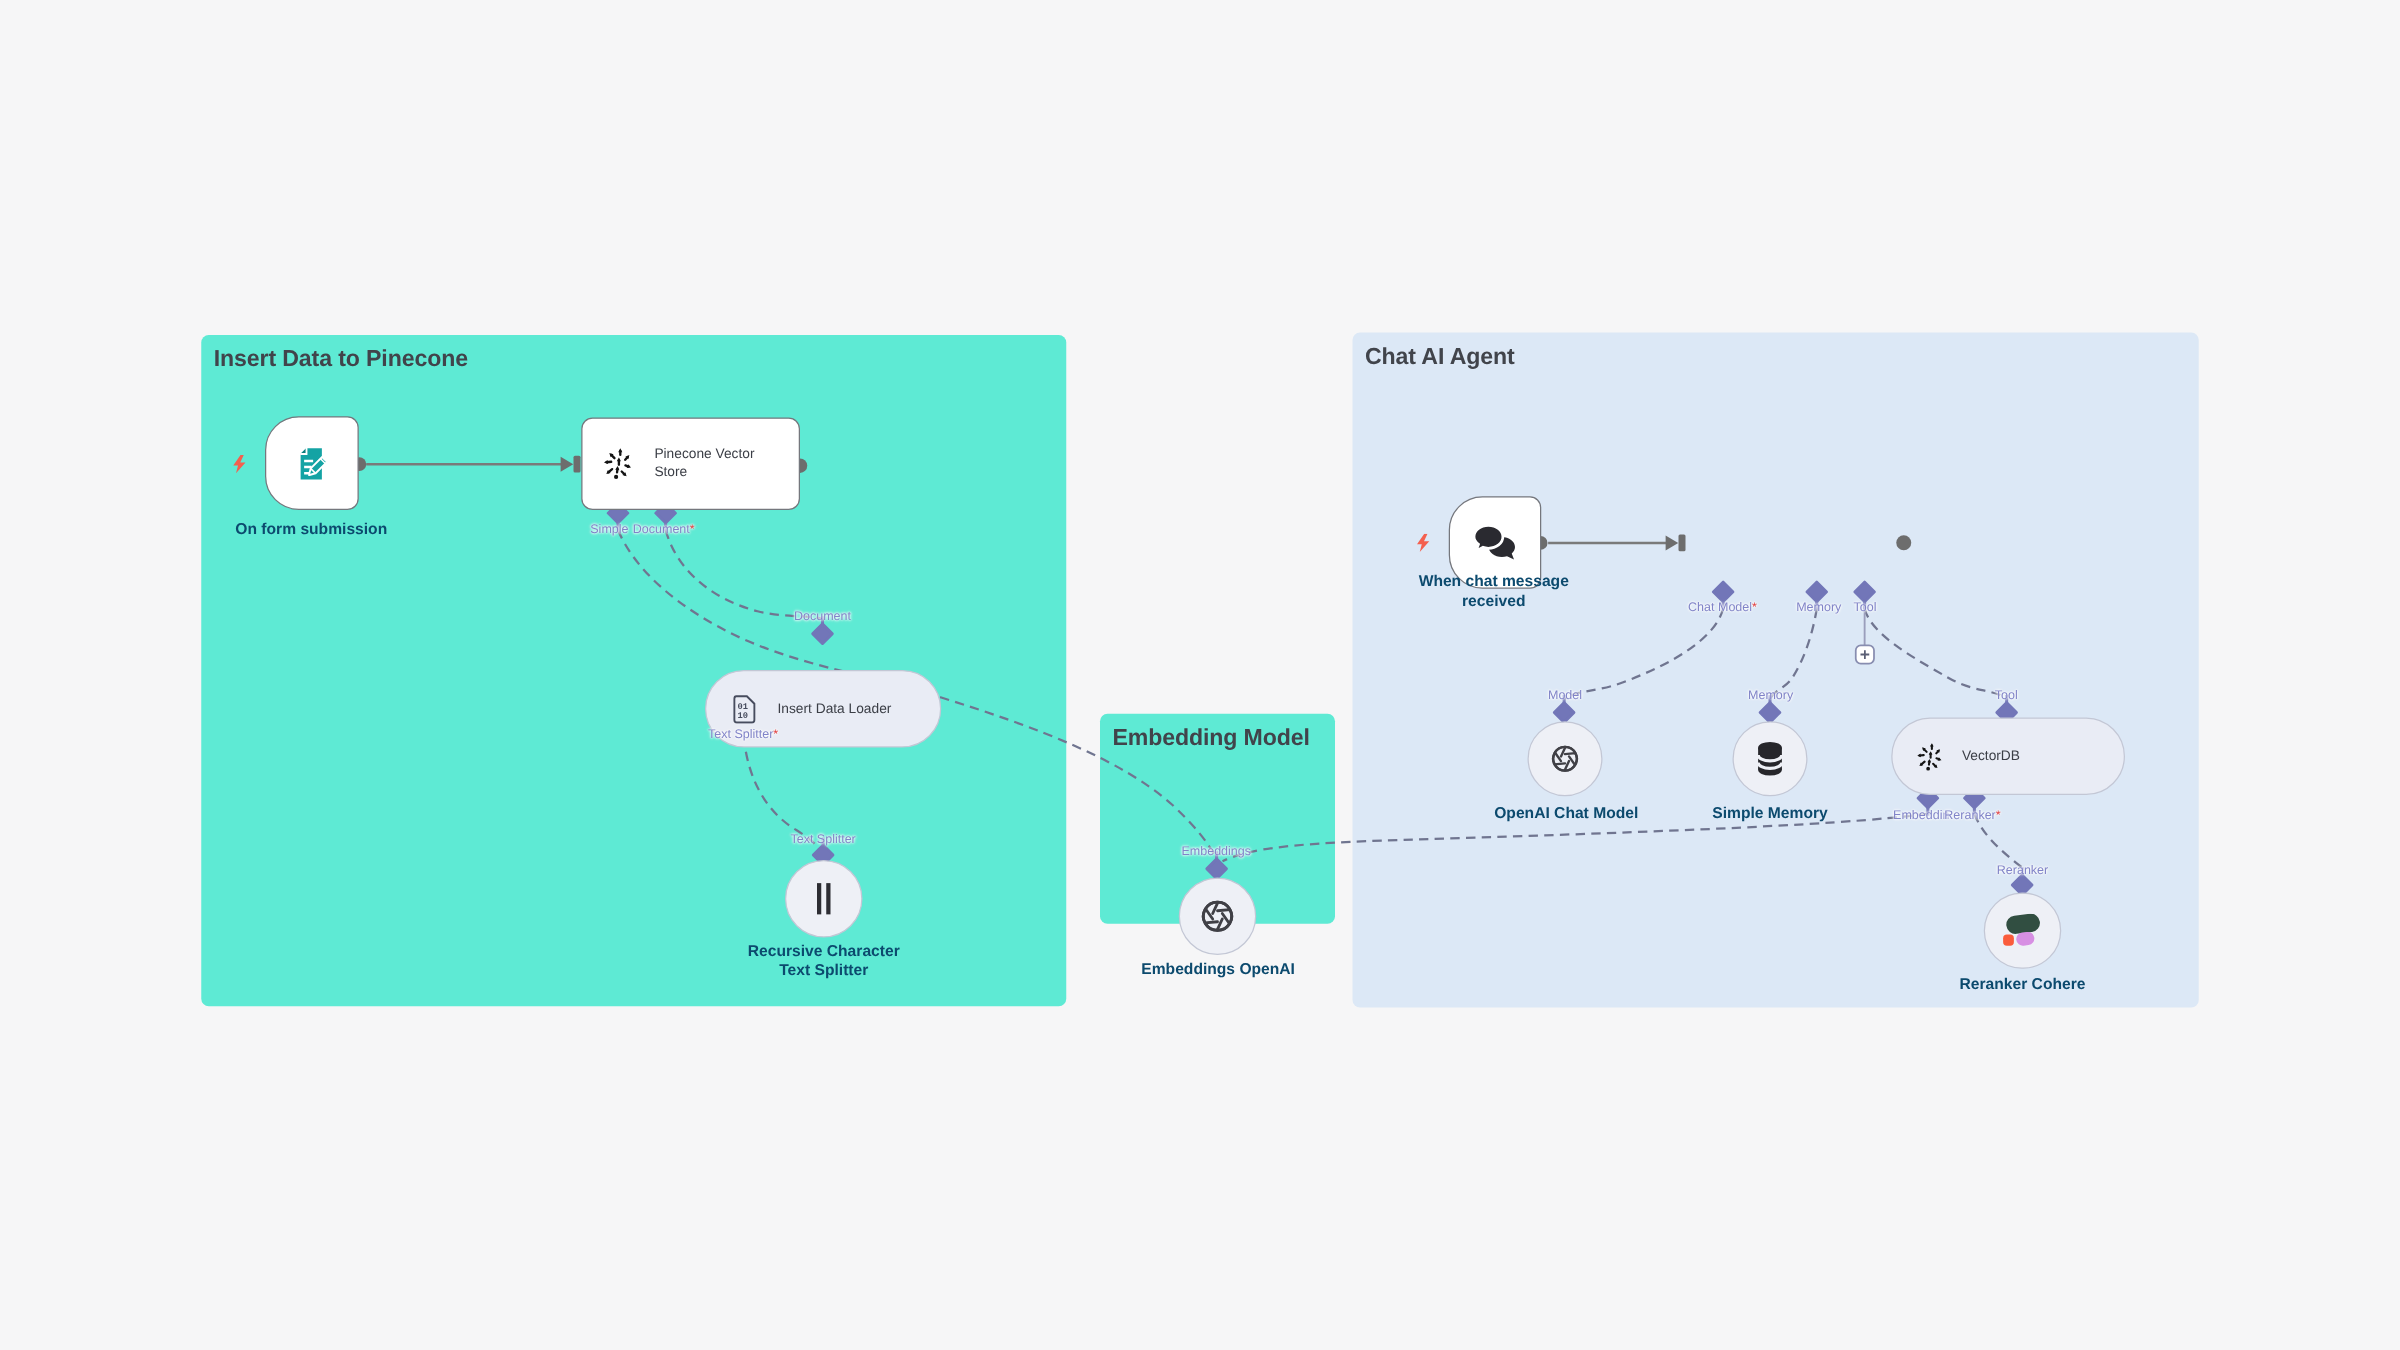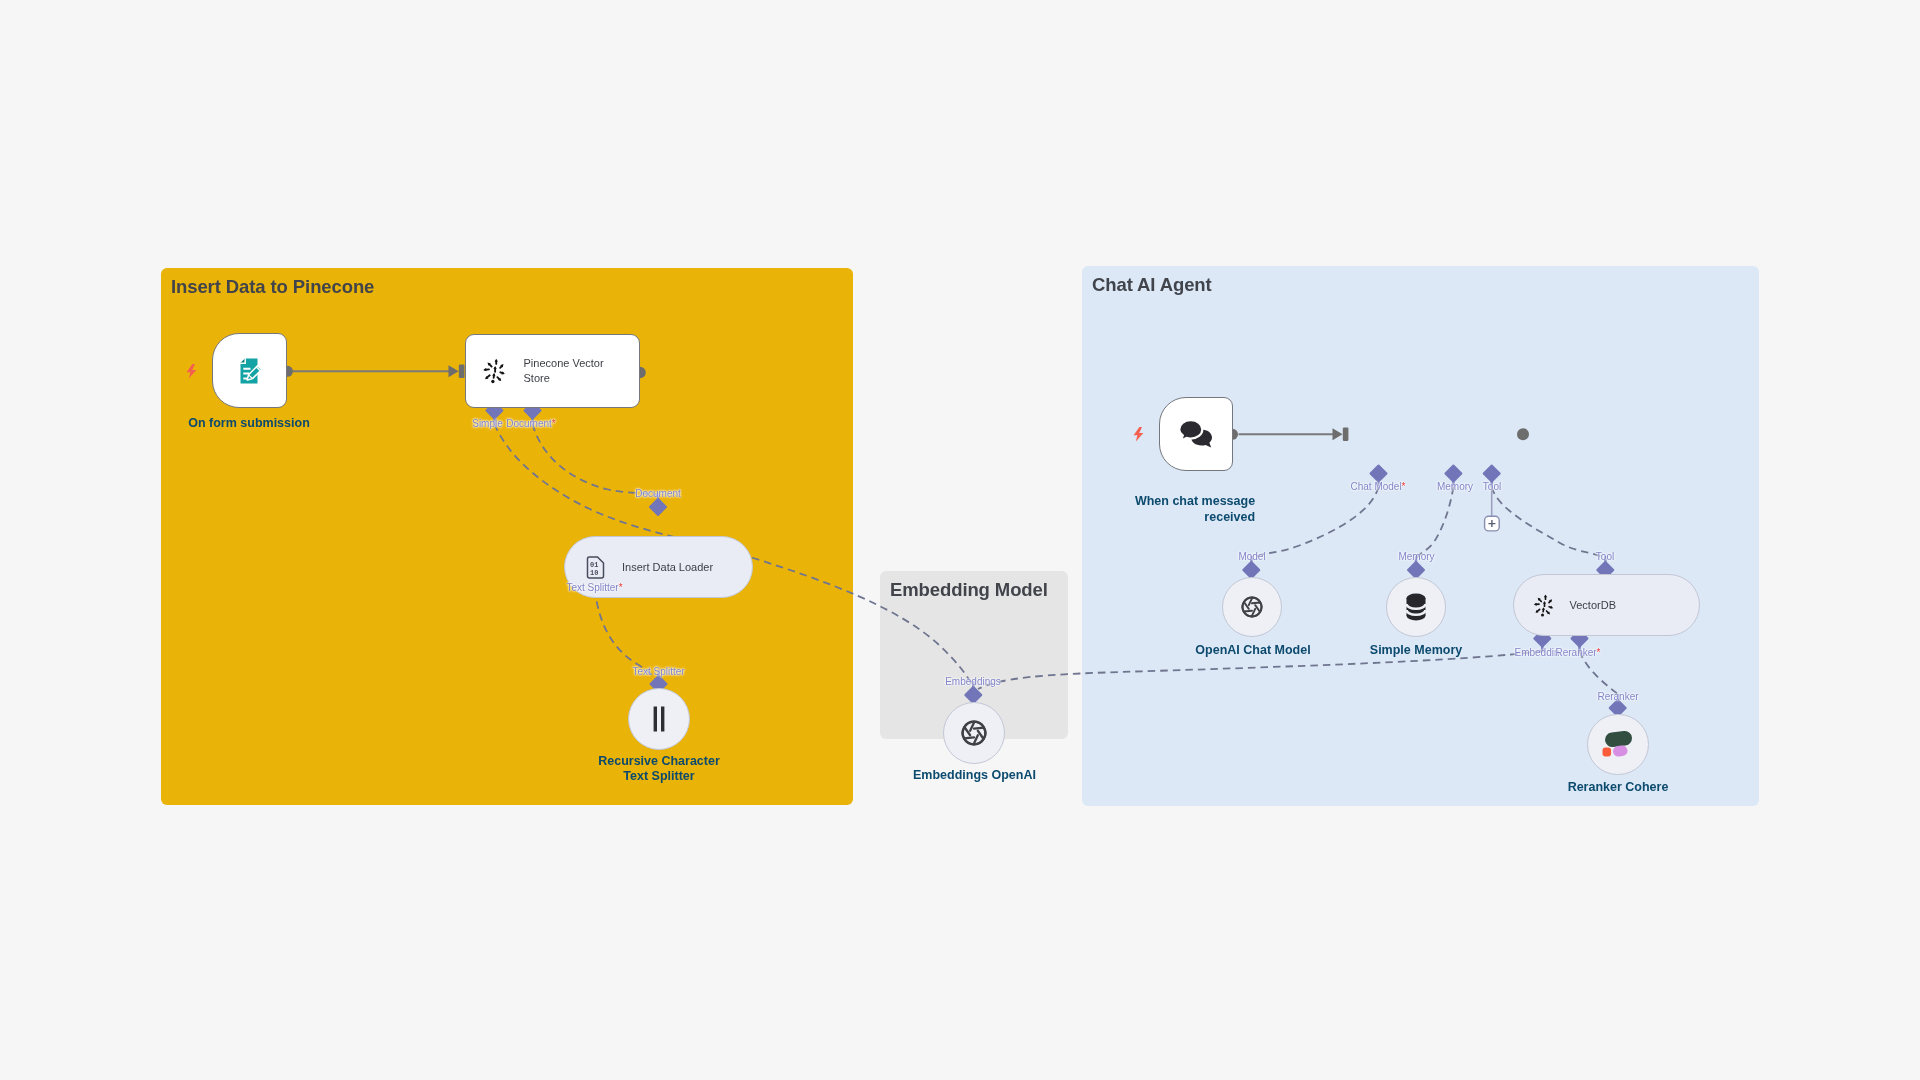--- a/index.html
+++ b/index.html
@@ -21,24 +21,24 @@
   line-height:15.7px;transform:translateX(-50%);white-space:pre;}
 .plabel{position:absolute;font-size:10px;font-weight:400;color:#8184c8;text-align:center;
   transform:translateX(-50%);white-space:pre;line-height:11px;
   text-shadow:0 0 2px rgba(255,255,255,.95),0 0 2px rgba(255,255,255,.95),0 0 3px rgba(255,255,255,.9);}
 .star{color:#e23b3b;}
 </style>
 </head>
 <body>
 <div id="canvas">
 
-  <div class="sticky" style="left:161px;top:268px;width:692px;height:537px;background:#eab308;">
+  <div class="sticky" style="left:161px;top:268px;width:692px;height:537px;background:#5eead4;">
     <div class="stitle">Insert Data to Pinecone</div>
     </div>
-  <div class="sticky" style="left:880px;top:571px;width:188px;height:168px;background:#e5e5e5;">
+  <div class="sticky" style="left:880px;top:571px;width:188px;height:168px;background:#5eead4;">
     <div class="stitle">Embedding Model</div>
     </div>
   <div class="sticky" style="left:1082px;top:266px;width:677px;height:540px;background:#dce8f6;">
     <div class="stitle">Chat AI Agent</div>
     </div>
 
   <svg id="wires" width="1920" height="1080" viewBox="0 0 1920 1080">
 
     <g stroke="#7a7a7a" stroke-width="2" fill="none">
       <path d="M293,371.3 H449"></path>
@@ -273,21 +273,21 @@
     <path d="M6.4,0 L0.6,8.3 H4.4 L2.8,14.6 L10.4,6 H6.2 L9,0 Z" fill="#f4604f"></path>
   </svg>
   <svg style="position:absolute;left:1133px;top:427px;" width="11" height="15" viewBox="0 0 11 15">
     <path d="M6.4,0 L0.6,8.3 H4.4 L2.8,14.6 L10.4,6 H6.2 L9,0 Z" fill="#f4604f"></path>
   </svg>
 
   <div class="nlabel" style="left:249px;top:415.5px;">On form submission</div>
   <div class="nlabel" style="left:659px;top:753.5px;">Recursive Character
 Text Splitter</div>
   <div class="nlabel" style="left:974.5px;top:767.5px;">Embeddings OpenAI</div>
-  <div class="nlabel" style="left:1195px;top:494px;text-align:right;">When chat message
+  <div class="nlabel" style="left:1195px;top:458px;">When chat message
 received</div>
   <div class="nlabel" style="left:1253px;top:643px;">OpenAI Chat Model</div>
   <div class="nlabel" style="left:1416px;top:643px;">Simple Memory</div>
   <div class="nlabel" style="left:1618px;top:780px;">Reranker Cohere</div>
 
   <div class="plabel" style="left:487.5px;top:417.5px;">Simple</div>
   <div class="plabel" style="left:531px;top:417.5px;">Document<span class="star">*</span></div>
   <div class="plabel" style="left:658px;top:487.5px;">Document</div>
   <div class="plabel" style="left:594.5px;top:581.5px;">Text Splitter<span class="star">*</span></div>
   <div class="plabel" style="left:658.5px;top:665.5px;">Text Splitter</div>

